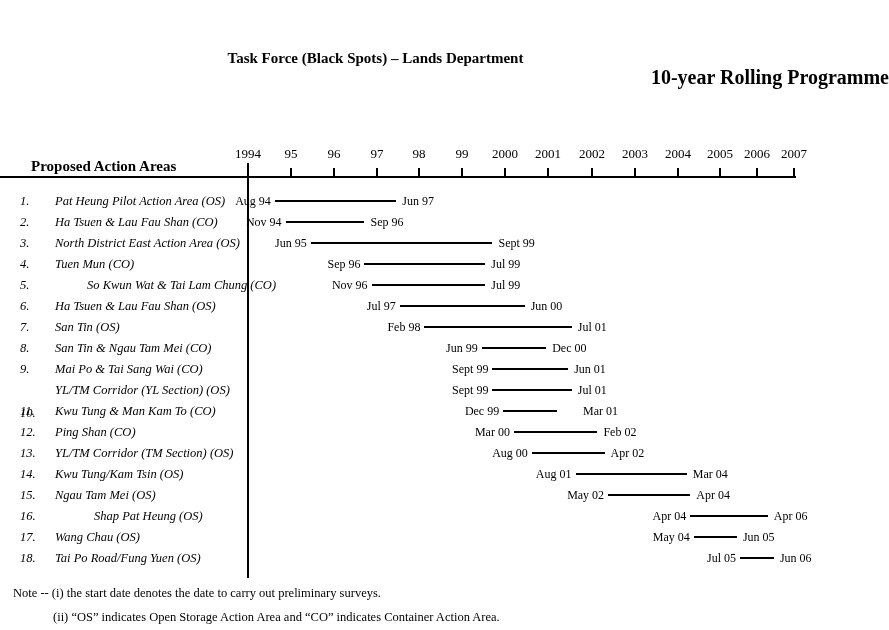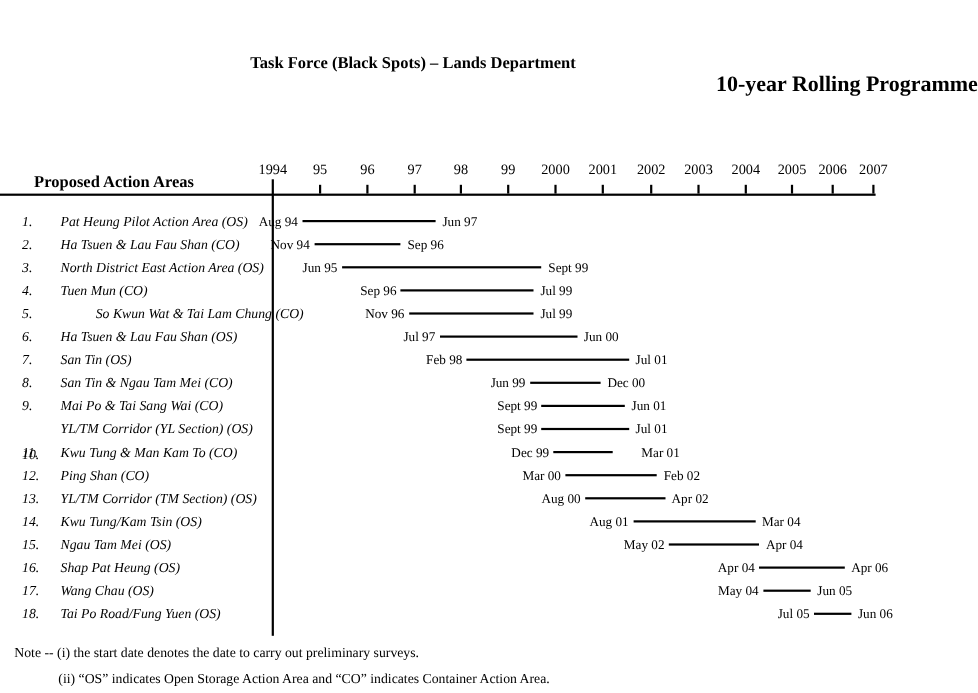--- a/index.html
+++ b/index.html
@@ -168,21 +168,21 @@
       </div>
       <div class="abs ">
         <div class="abs task-num" style="top: 488px;">15.</div>
         <div class="abs task-name" style="top: 488px;">Ngau Tam Mei (OS)</div>
         <div class="abs date-label date-start" style="left: 604.125px; top: 488px;">May 02</div>
         <div class="abs bar" style="left: 608.125px; width: 82.125px; top: 494px;"></div>
         <div class="abs date-label" style="left: 696.25px; top: 488px;">Apr 04</div>
       </div>
       <div class="abs ">
         <div class="abs task-num" style="top: 509px;">16.</div>
-        <div class="abs task-name" style="top: 509px;">Shap Pat Heung (OS)</div>
+        <div class="abs task-name" style="top: 509px; margin-left: 39px;">Shap Pat Heung (OS)</div>
         <div class="abs date-label date-start" style="left: 686.25px; top: 509px;">Apr 04</div>
         <div class="abs bar" style="left: 690.25px; width: 77.5417px; top: 515px;"></div>
         <div class="abs date-label" style="left: 773.792px; top: 509px; text-align: right;">Apr 06</div>
       </div>
       <div class="abs ">
         <div class="abs task-num" style="top: 530px;">17.</div>
         <div class="abs task-name" style="top: 530px;">Wang Chau (OS)</div>
         <div class="abs date-label date-start" style="left: 689.75px; top: 530px;">May 04</div>
         <div class="abs bar" style="left: 693.75px; width: 43.2083px; top: 536px;"></div>
         <div class="abs date-label" style="left: 742.958px; top: 530px;">Jun 05</div>

